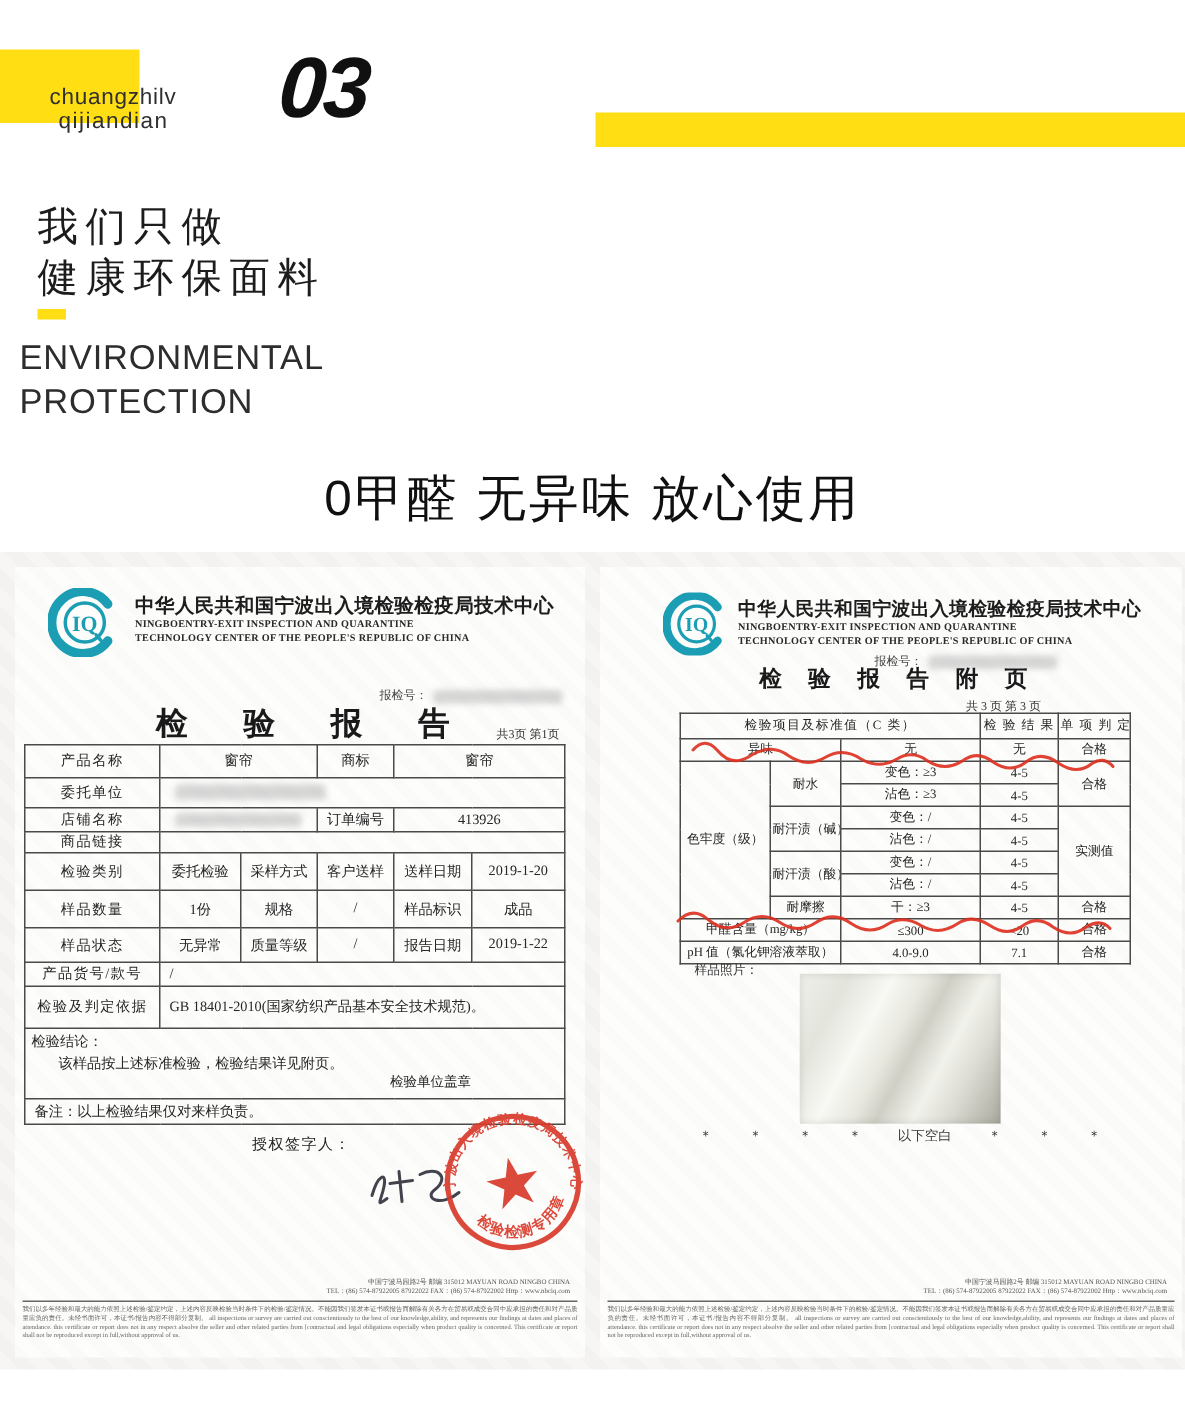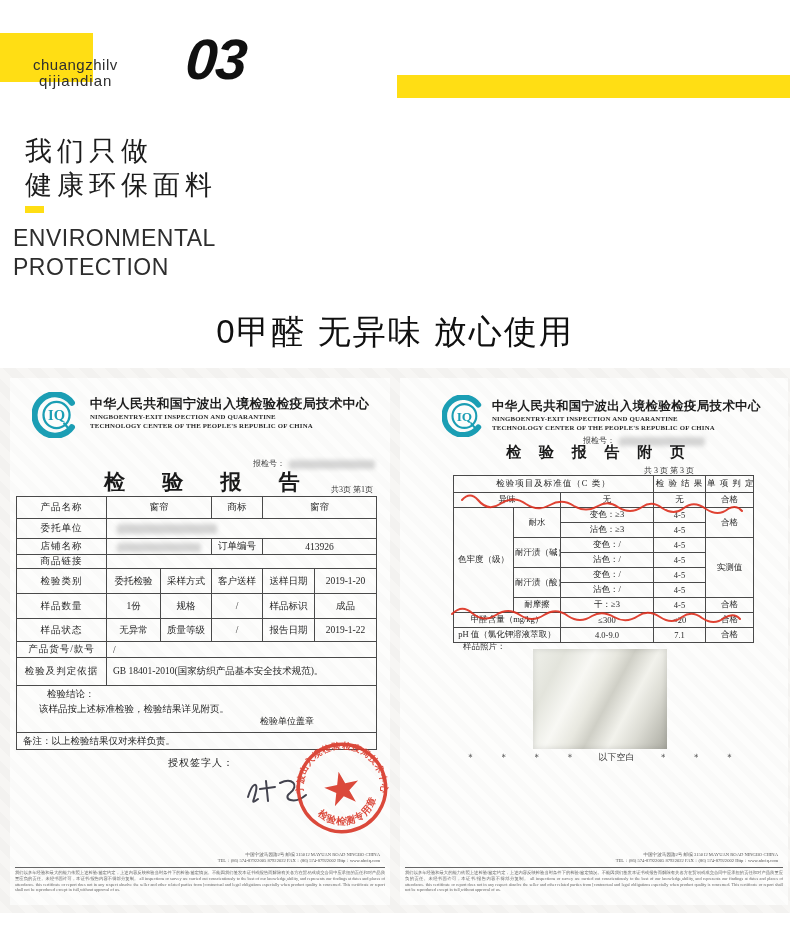--- a/index.html
+++ b/index.html
@@ -49,21 +49,21 @@
   .paper.left .pages{left:277px;top:106px;margin-left:44px;}
   .paper.right .pages{left:244px;top:87px;}
   
   table.cert-tbl{border-collapse:collapse;position:absolute;table-layout:fixed;}
   table.cert-tbl td{border:1px solid #4a4a4a;text-align:center;vertical-align:middle;
     font-size:9.5px;color:#262626;padding:0 2px;overflow:hidden;white-space:nowrap;}
   .paper.left table.cert-tbl{left:6px;top:118px;width:360px;}
   .paper.left td.lab{letter-spacing:1px;}
   td.al{text-align:left !important;padding-left:6px !important;}
   .concl{height:42px;text-align:left !important;vertical-align:top !important;padding:2px 4px !important;position:relative;}
-  .concl .c-line1{font-size:9.5px;margin-left:26px;}
+  .concl .c-line1{font-size:9.5px;}
   .concl .c-line2{font-size:9.5px;padding-left:18px;margin-top:2px;}
   .concl .c-seal{position:absolute;right:62px;bottom:4px;font-size:9px;}
   .paper.right table.cert-tbl{left:53px;top:97px;width:300px;}
   .paper.right table.cert-tbl td{font-size:8.5px;height:14px;padding:0 1px;}
   .paper.right table.cert-tbl td.hdr{height:16px;letter-spacing:1px;}
   
   .photo-label{position:absolute;left:63px;top:263px;font-size:8.5px;color:#333;text-align:center;}
   .sample-photo{position:absolute;left:133px;top:271px;width:134px;height:100px;
     background:
       linear-gradient(118deg,#eff0ea 0%,#e3e4dc 18%,#f8f8f4 34%,#e8e8e0 46%,#cfcfc6 55%,#f2f2ec 68%,#dcdcd4 80%,#b9b9b0 94%,#a9a9a0 100%);

